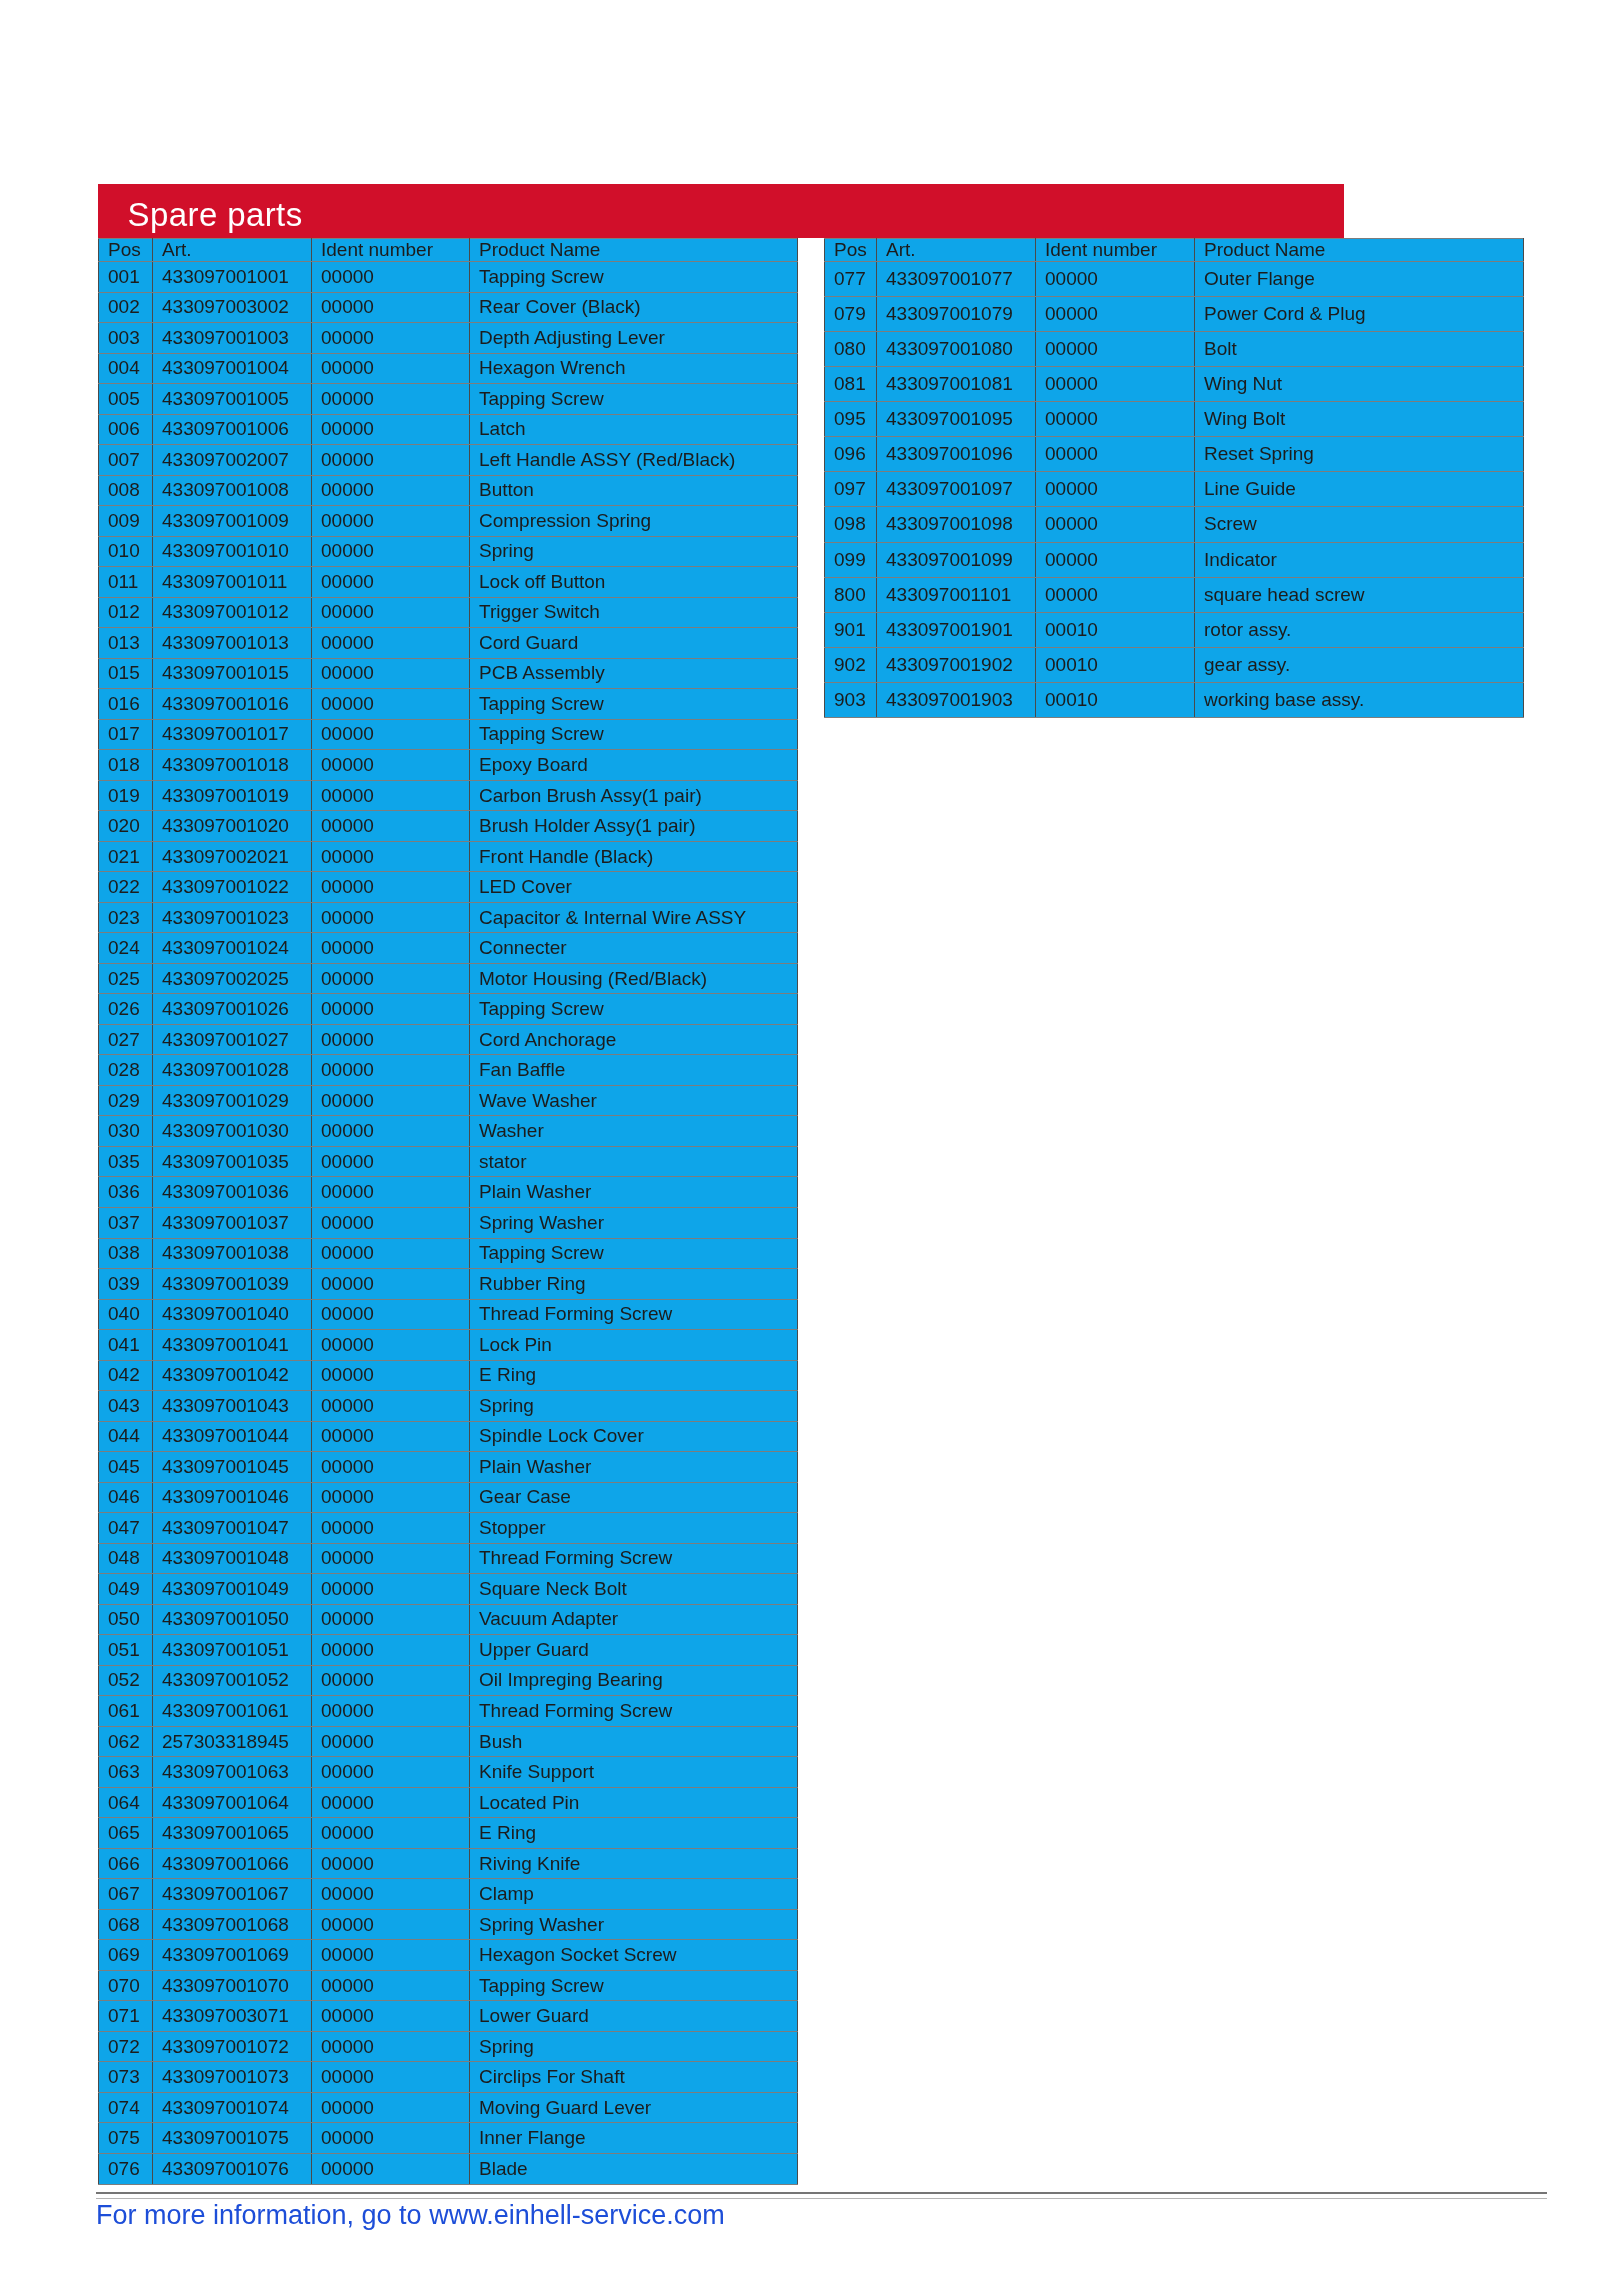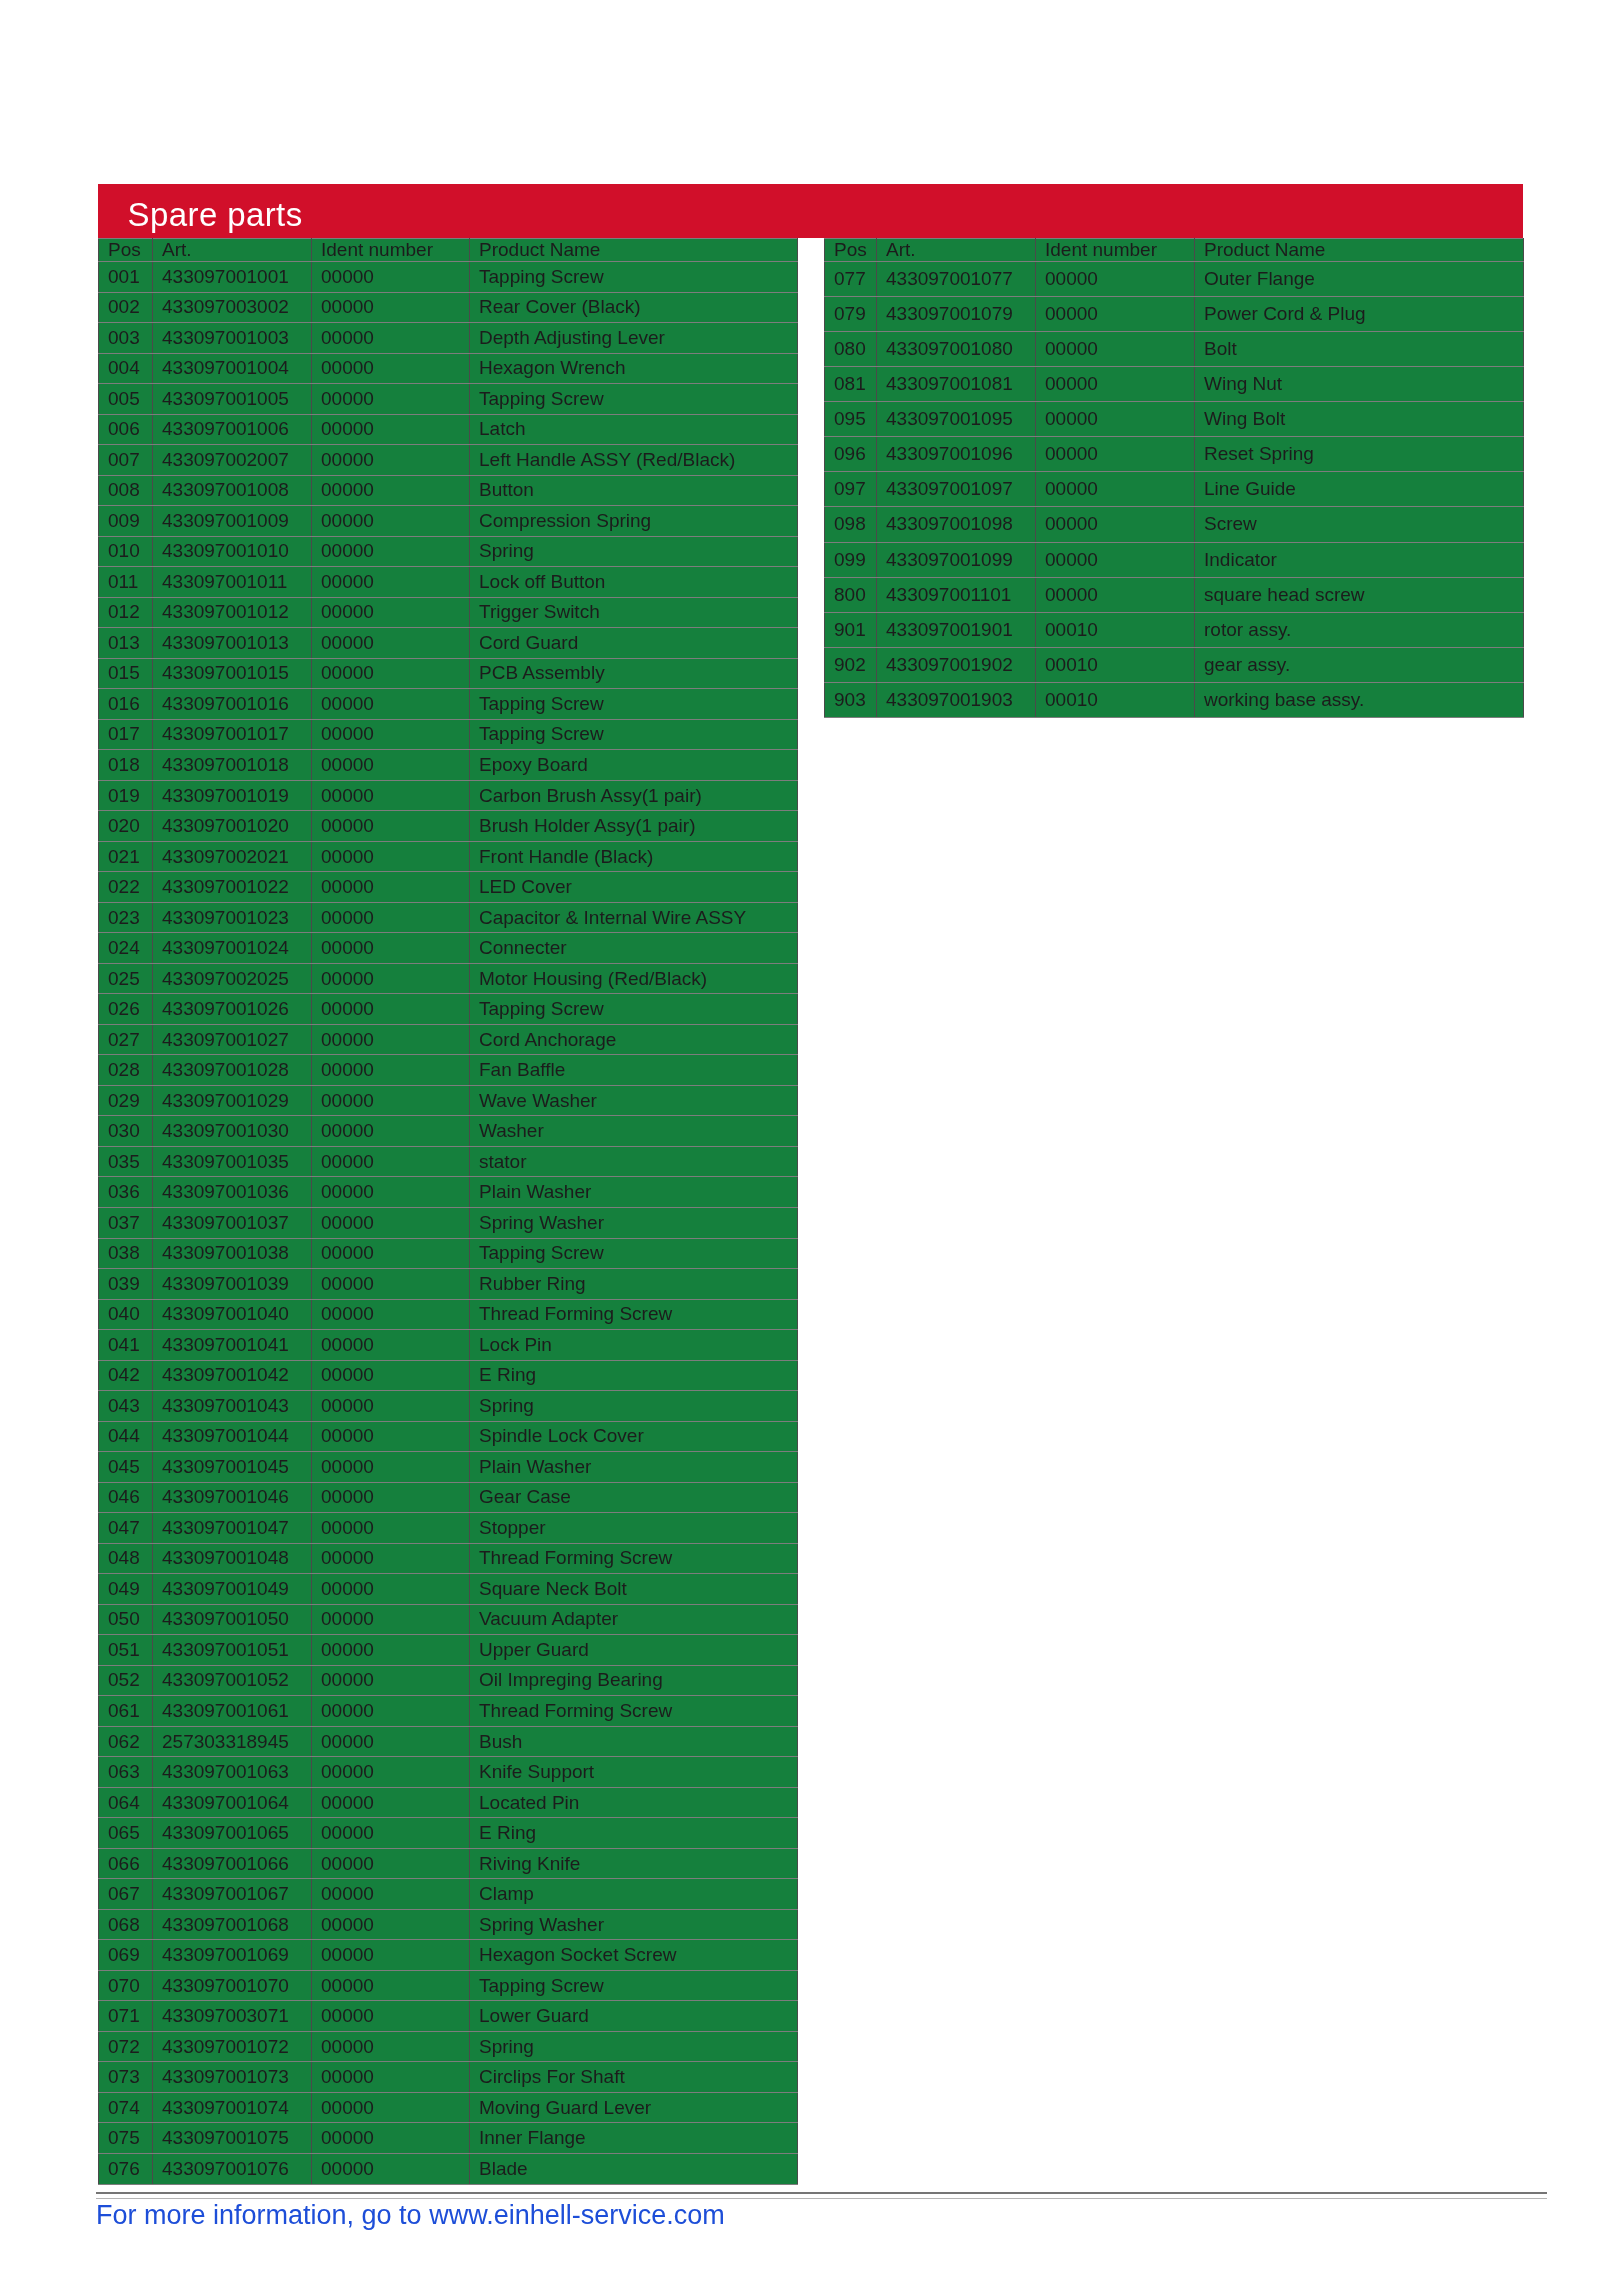--- a/index.html
+++ b/index.html
@@ -1,23 +1,23 @@
 <!DOCTYPE html>
 <html style="font-size:14.3px"><head>
 <meta charset="utf-8">
 <style>
   html,body{margin:0;padding:0;background:#ffffff;}
   .page{position:relative;width:1620px;height:2293px;background:#ffffff;
         font-family:"Liberation Sans",sans-serif;overflow:hidden;}
-  .banner{position:absolute;left:98px;top:184px;width:1425px;height:54px;
+  .banner{position:absolute;left:98px;top:184px;width:1246px;height:54px;
           display:flex;align-items:center;}
   .banner-title{color:#ffffff;font-size:33px;line-height:33px;padding-left:29.6px;
                 padding-top:7.2px;letter-spacing:0.4px;}
   .parts-table{position:absolute;border-collapse:collapse;table-layout:fixed;
-               background:#15803d;border:1.8px solid #4a4a4a;}
+               background:#0ea5e9;border:1.8px solid #4a4a4a;}
   .parts-table.left{left:98px;top:238px;width:698px;height:1947px;}
   .parts-table.right{left:824px;top:238px;width:699px;height:480px;}
   .parts-table th,.parts-table td{
       border-top:1.3px solid #7d7d7d;border-bottom:1.3px solid #7d7d7d;
       border-left:1.3px solid #4a4a4a;border-right:1.3px solid #4a4a4a;
       font-size:19px;color:#1c1c1c;text-align:left;font-weight:normal;
       padding:0 3.6px 0 9px;white-space:nowrap;overflow:hidden;vertical-align:middle;}
   .footer-rule{position:absolute;left:96px;top:2192px;width:1451px;height:7.2px;
       border-top:2.7px solid #757575;border-bottom:1.8px solid #b4b4b4;
       background:#ffffff;box-sizing:border-box;}

